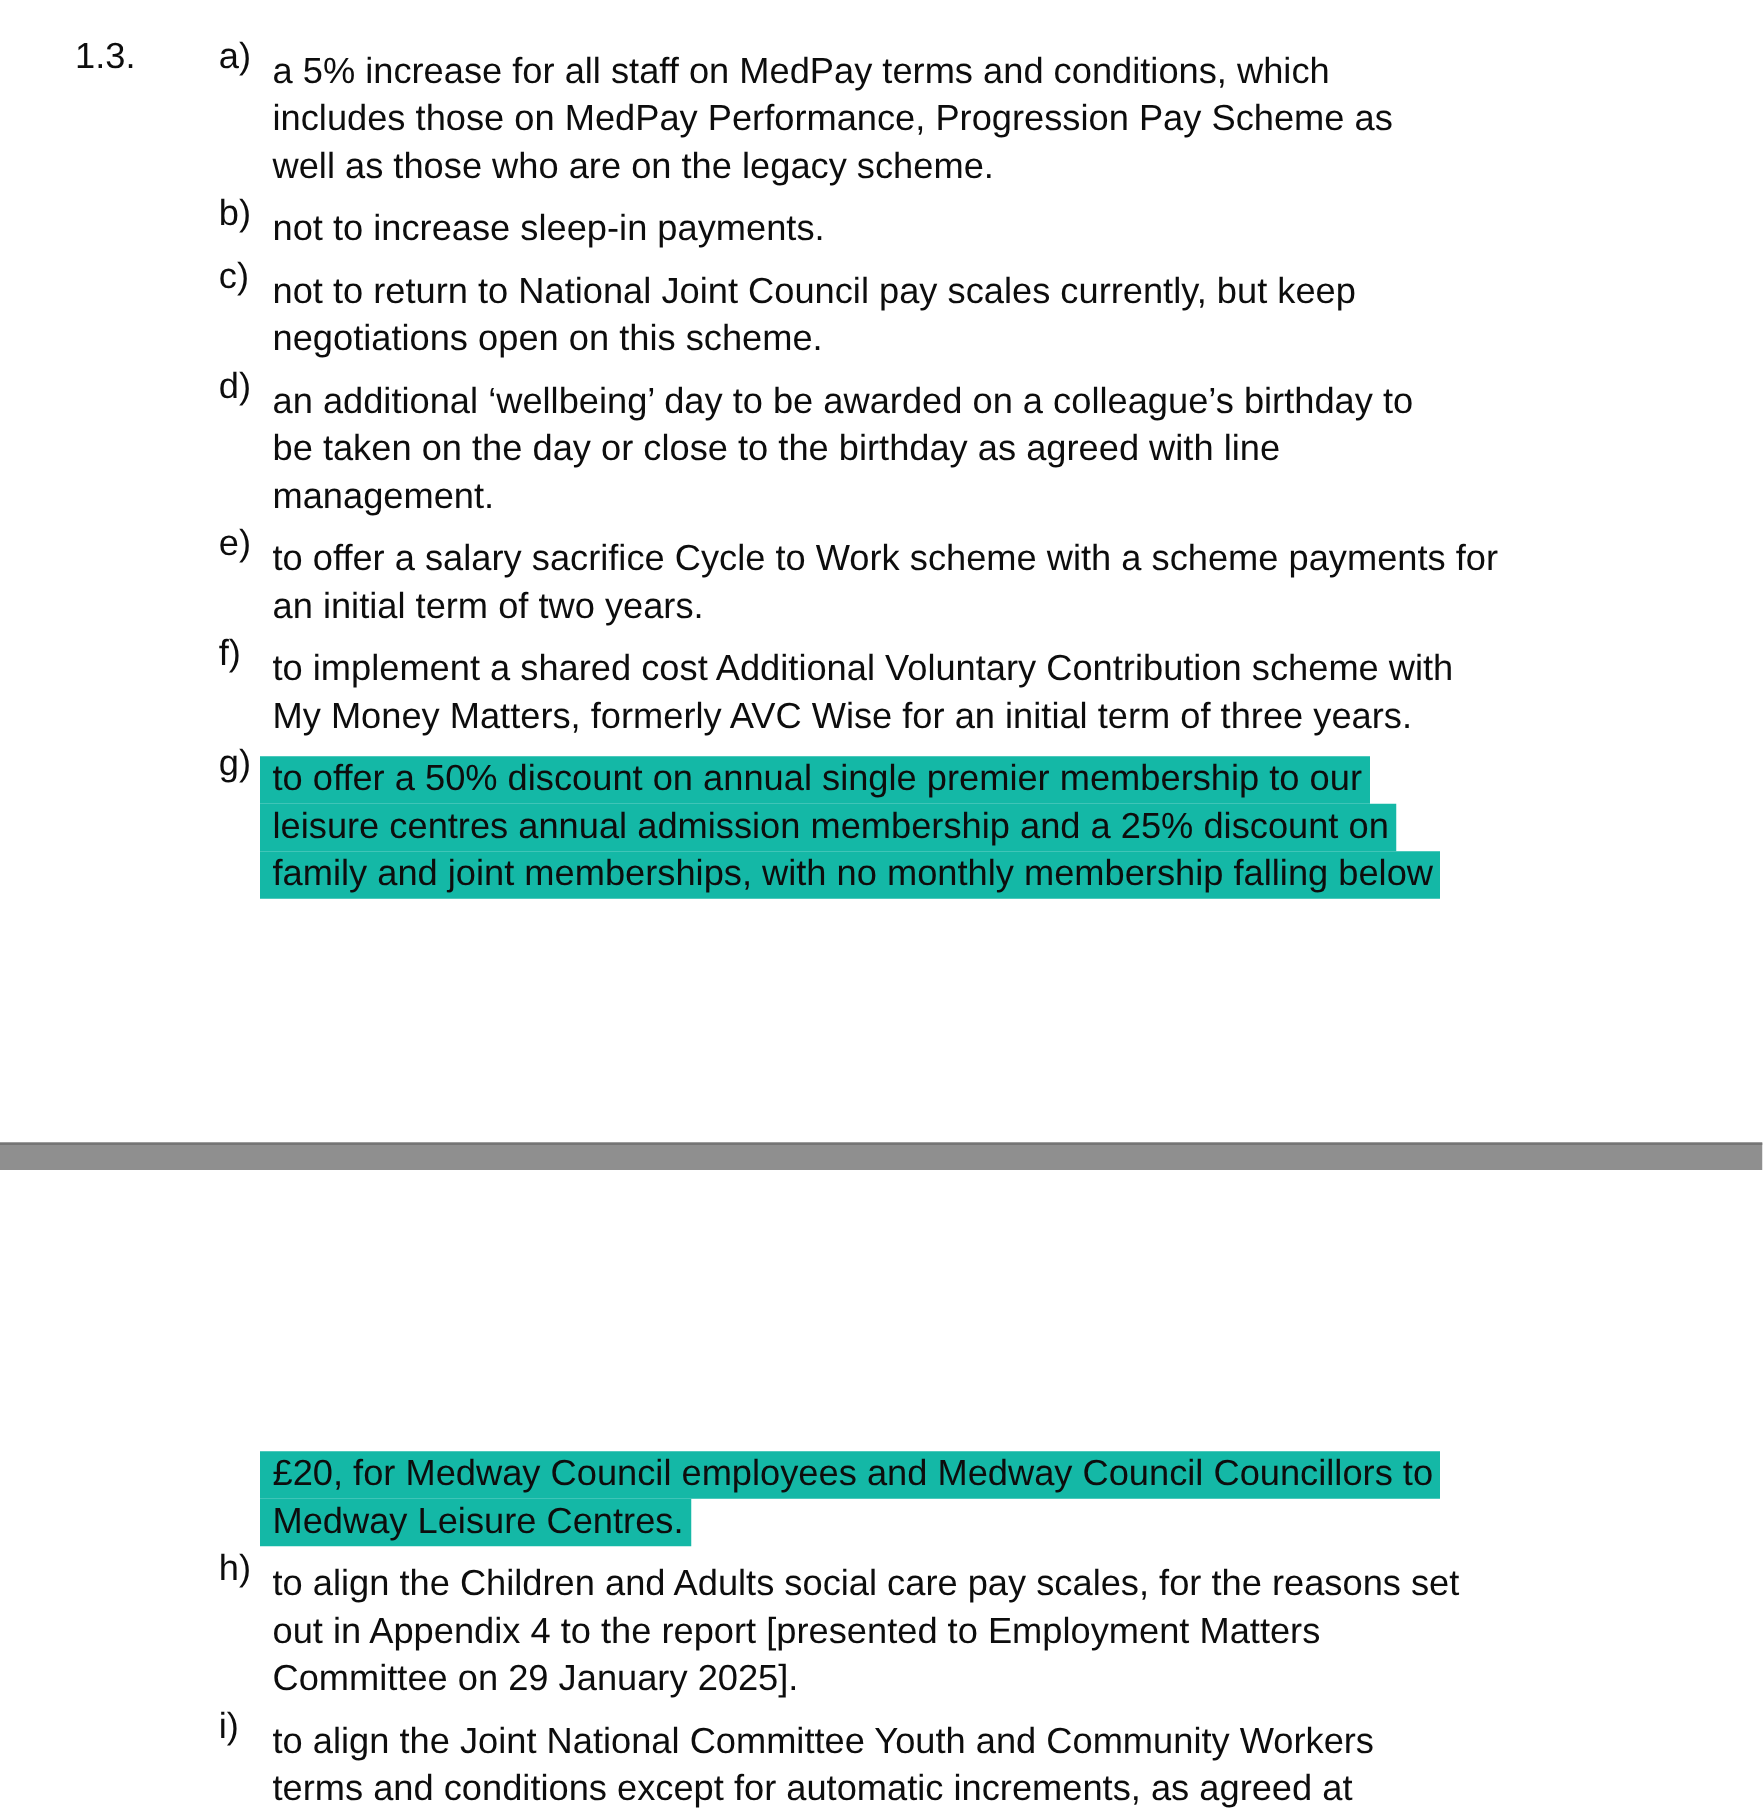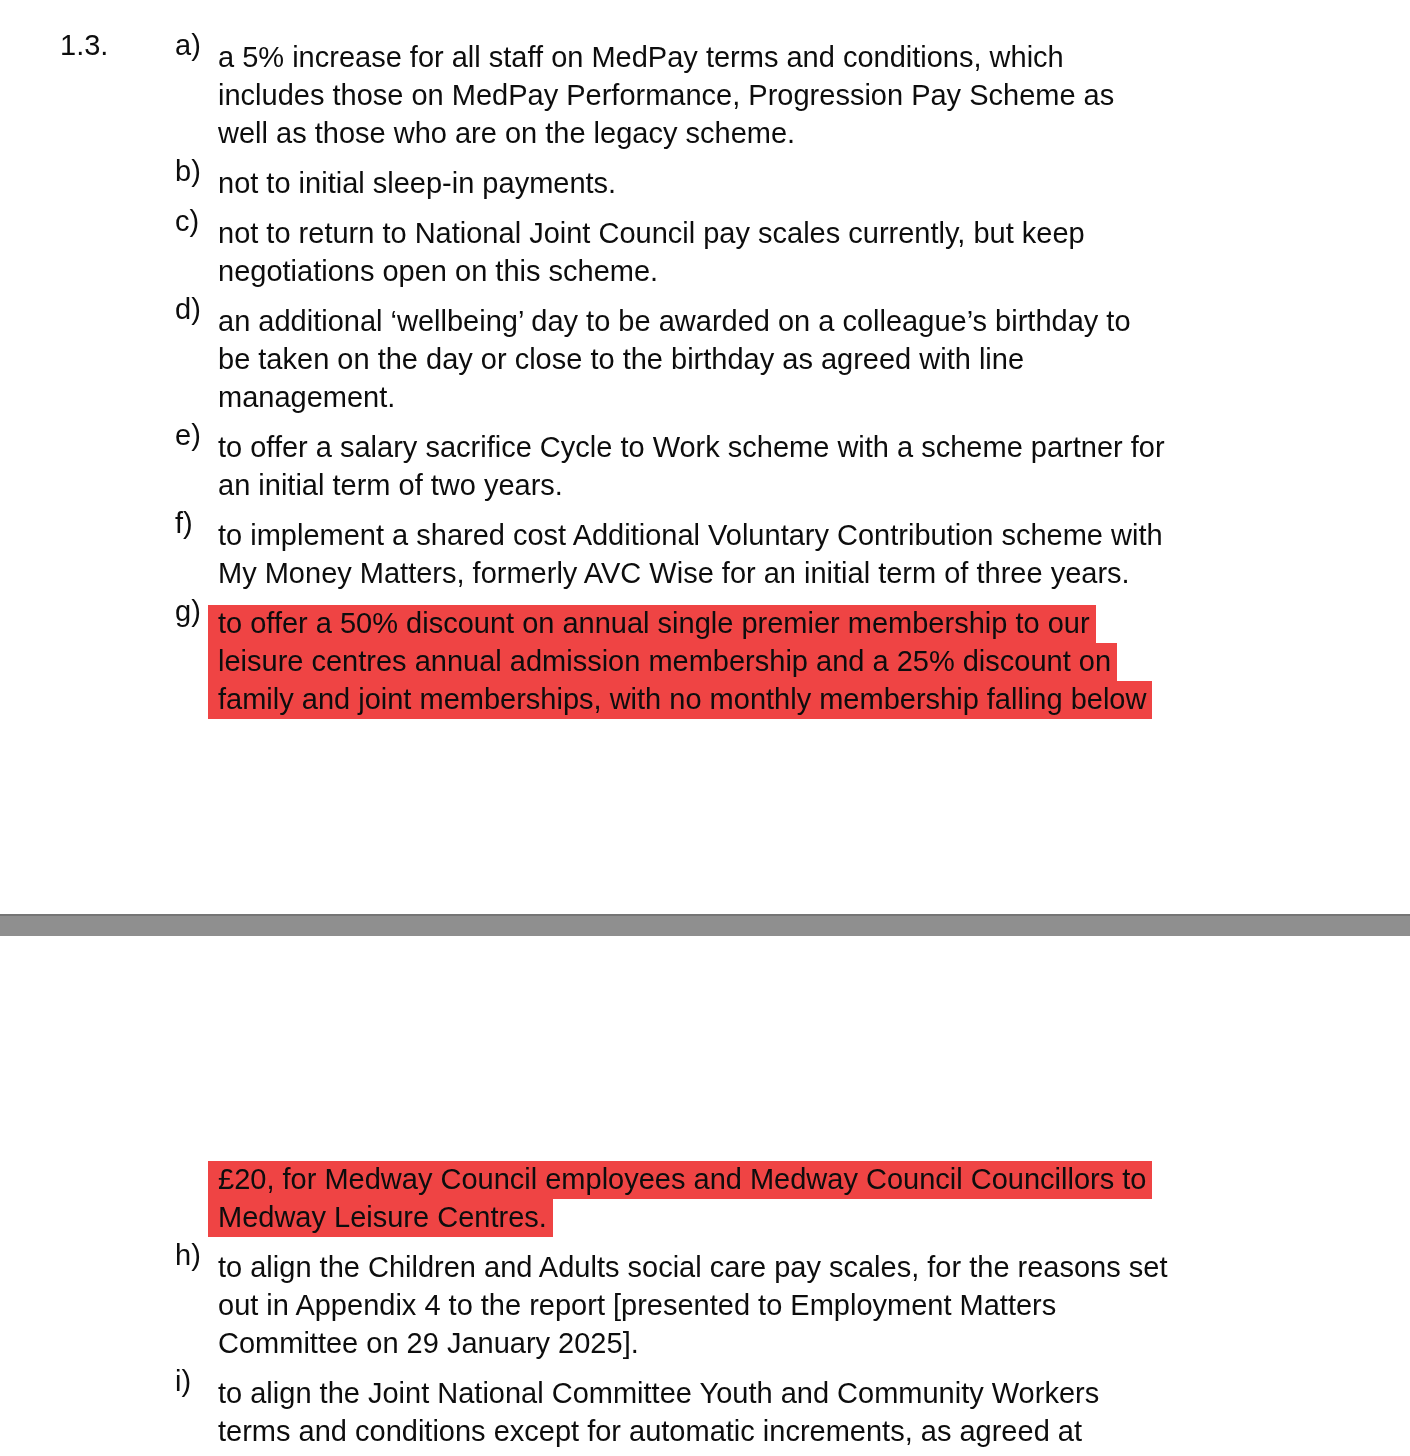--- a/index.html
+++ b/index.html
@@ -22,21 +22,21 @@
   .sec-body { width: 1142px; }
 
   .intro { white-space: pre-line; }
 
   .list { margin-left: 7px; }
   .item { display: flex; align-items: flex-start; }
   .item .lbl { flex: 0 0 43px; }
   .item .txt { flex: 1 1 auto; white-space: pre-line; margin-top: 12px; }
 
   .hl {
-    background: #ef4444;
+    background: #14b8a6;
     -webkit-box-decoration-break: clone;
     box-decoration-break: clone;
     padding: 2px 6px 4px 10px;
     margin-left: -10px;
   }
 
   .page-break {
     margin-top: 196px;
     width: 1410px;
     height: 22px;
@@ -57,39 +57,39 @@
 
           <div class="item">
             <span class="lbl">a)</span>
             <span class="txt">a 5% increase for all staff on MedPay terms and conditions, which
 includes those on MedPay Performance, Progression Pay Scheme as
 well as those who are on the legacy scheme.</span>
           </div>
 
           <div class="item">
             <span class="lbl">b)</span>
-            <span class="txt">not to initial sleep-in payments.</span>
+            <span class="txt">not to increase sleep-in payments.</span>
           </div>
 
           <div class="item">
             <span class="lbl">c)</span>
             <span class="txt">not to return to National Joint Council pay scales currently, but keep
 negotiations open on this scheme.</span>
           </div>
 
           <div class="item">
             <span class="lbl">d)</span>
             <span class="txt">an additional ‘wellbeing’ day to be awarded on a colleague’s birthday to
 be taken on the day or close to the birthday as agreed with line
 management.</span>
           </div>
 
           <div class="item">
             <span class="lbl">e)</span>
-            <span class="txt">to offer a salary sacrifice Cycle to Work scheme with a scheme partner for
+            <span class="txt">to offer a salary sacrifice Cycle to Work scheme with a scheme payments for
 an initial term of two years.</span>
           </div>
 
           <div class="item">
             <span class="lbl">f)</span>
             <span class="txt">to implement a shared cost Additional Voluntary Contribution scheme with
 My Money Matters, formerly AVC Wise for an initial term of three years.</span>
           </div>
 
           <div class="item">

